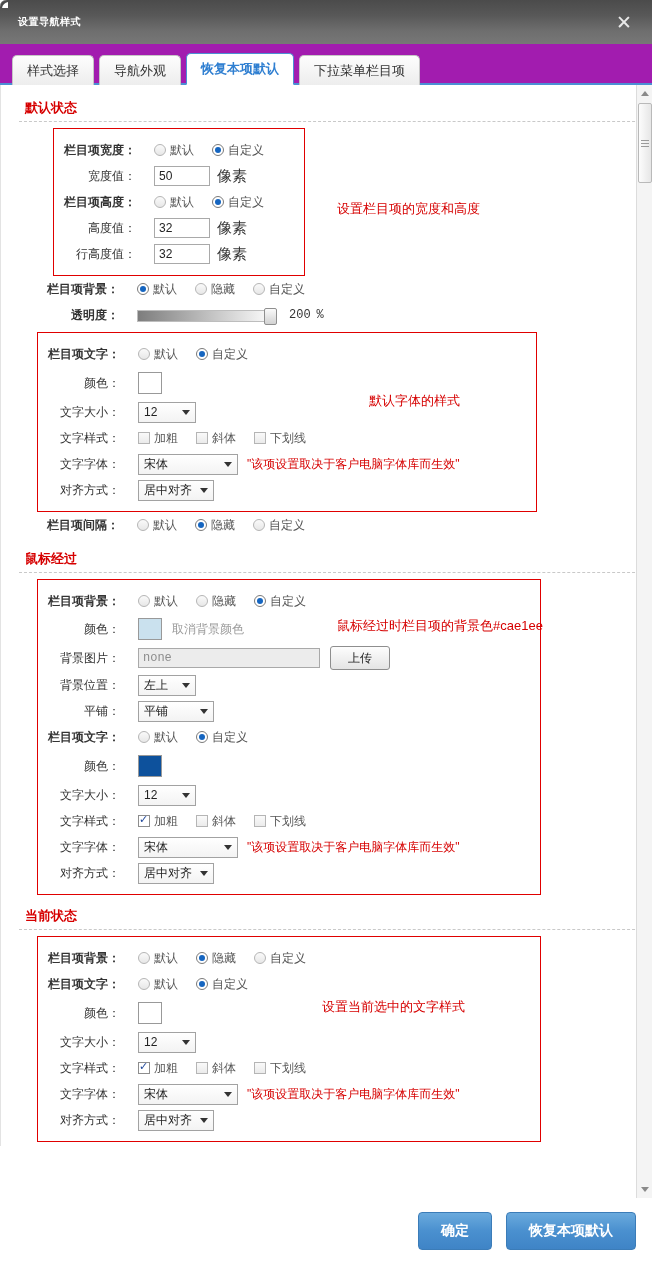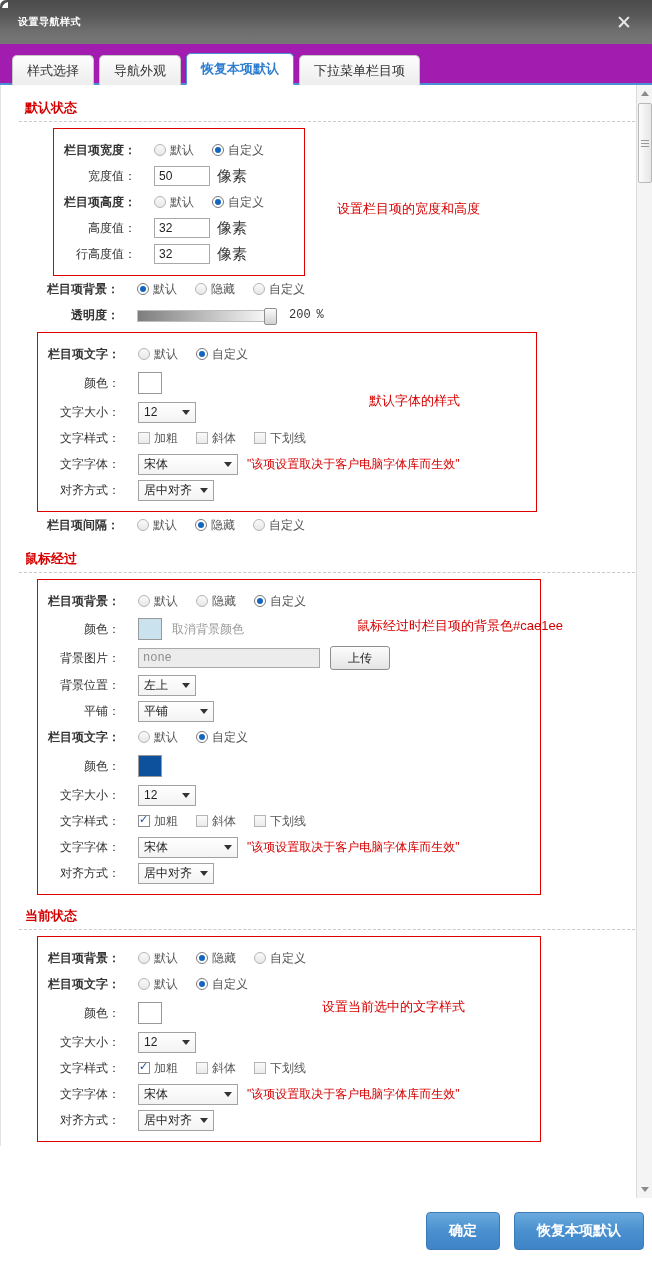--- a/index.html
+++ b/index.html
@@ -189,21 +189,21 @@
   }
   .slider .knob {
     position:absolute; right:-2px; top:-1px; width:13px; height:17px;
     background: linear-gradient(to bottom,#fafafa,#d2d2d2);
     border:1px solid #8f8f8f; border-radius:2px;
   }
   .pct { margin-left: 14px; font-family:"Liberation Mono",monospace; font-size:12px;}
   
   .footer {
     flex: 0 0 auto; height: 66px; display:flex; align-items:center;
-    justify-content: flex-end; padding-right: 8px; gap: 14px; background:#fff;
+    justify-content: flex-end; padding-right: 16px; gap: 14px; background:#fff;
   }
   .fbtn {
     height: 38px; padding: 0 22px; border: 1px solid #3b7cb8; border-radius: 4px;
     background: linear-gradient(to bottom,#6aaadd 0%, #4a90cf 50%, #3f84c6 100%);
     color: #fff; font-size: 14px; font-weight: bold; cursor: pointer;
   }
   .posrel { position: relative; }
 </style>
 </head>
 <body>
@@ -368,21 +368,21 @@
               <span class="dot"></span>
               <span class="rt">自定义</span>
             </span>
         </div>
       </div>
 
       <div class="sect-title" style="margin-top:12px;">鼠标经过</div>
       <div class="dashline"></div>
 
       <div class="posrel">
-        <span class="annot" style="left:320px; top:38px;margin-left:20px;">鼠标经过时栏目项的背景色#cae1ee</span>
+        <span class="annot" style="left:320px; top:38px;">鼠标经过时栏目项的背景色#cae1ee</span>
 
         <div class="redbox wide" style="width:504px;">
           <div class="row">
             <div class="lbl b">栏目项背景：</div>
             <span class="radio">
                 <span class="dot"></span>
                 <span class="rt">默认</span>
               </span>
             <span class="radio">
                 <span class="dot"></span>

